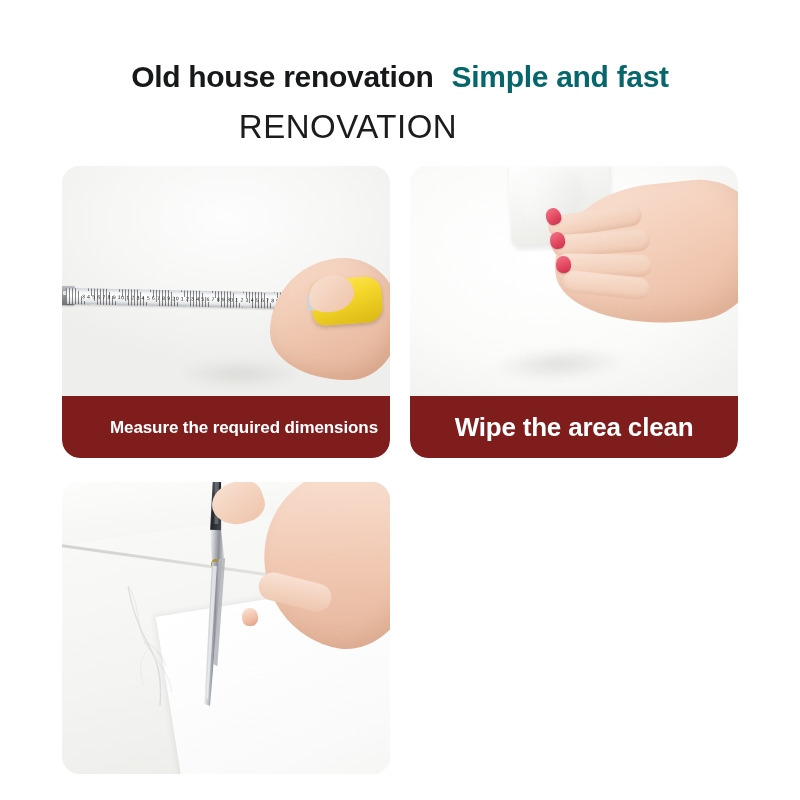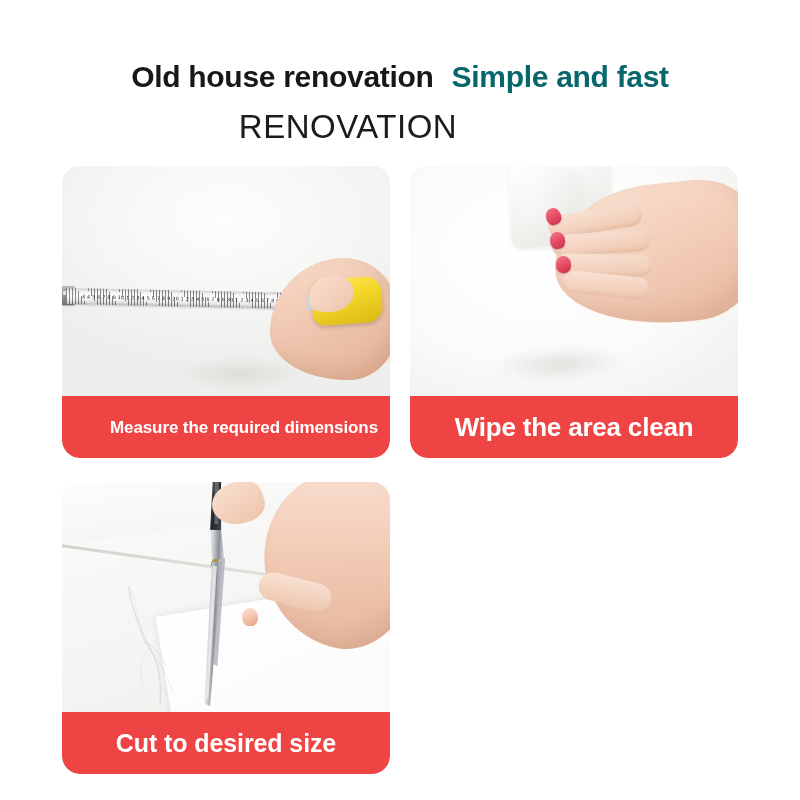--- a/index.html
+++ b/index.html
@@ -94,21 +94,21 @@
     overflow: hidden;
   }
 
   
   .caption {
     position: absolute;
     left: 0;
     right: 0;
     bottom: 0;
     height: 62px;
-    background: #ef4444;
+    background: #7f1d1d;
     border-bottom-left-radius: 18px;
     border-bottom-right-radius: 18px;
     display: flex;
     align-items: center;
     justify-content: flex-end;
     padding-right: 12px;
     color: #ffffff;
   }
 
   .caption.center {
@@ -569,20 +569,17 @@
           <path d="M22 100 L26 100 L22 234 L20 232 Z" fill="#eceef0" opacity="0.8"></path>
           <path d="M29 92 L34 92 L30 200 L26 198 Z" fill="#a7aab0" opacity="0.75"></path>
         </svg>
 
         <div class="p3-hand-r"></div>
         <div class="p3-finger-grip"></div>
         <div class="p3-nail p3-n1"></div>
         <div class="p3-nail p3-n2"></div>
         <div class="p3-hand-l-thumb"></div>
       </div>
-      <div class="caption center">
-        <span class="caption-text md">Cut to desired size</span>
-      </div>
     </div>
 
 
   </div>
 </div>
 
 </body></html>

